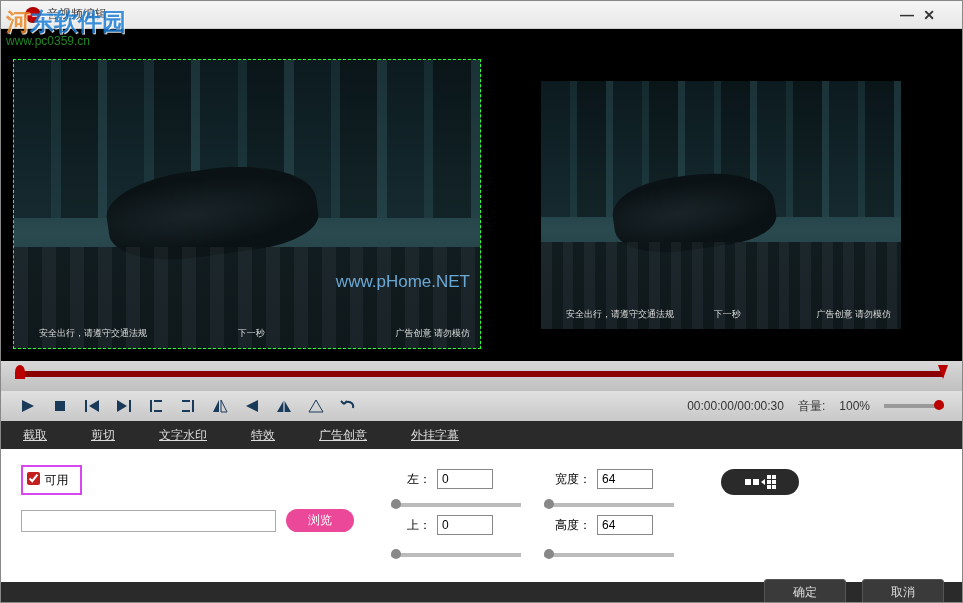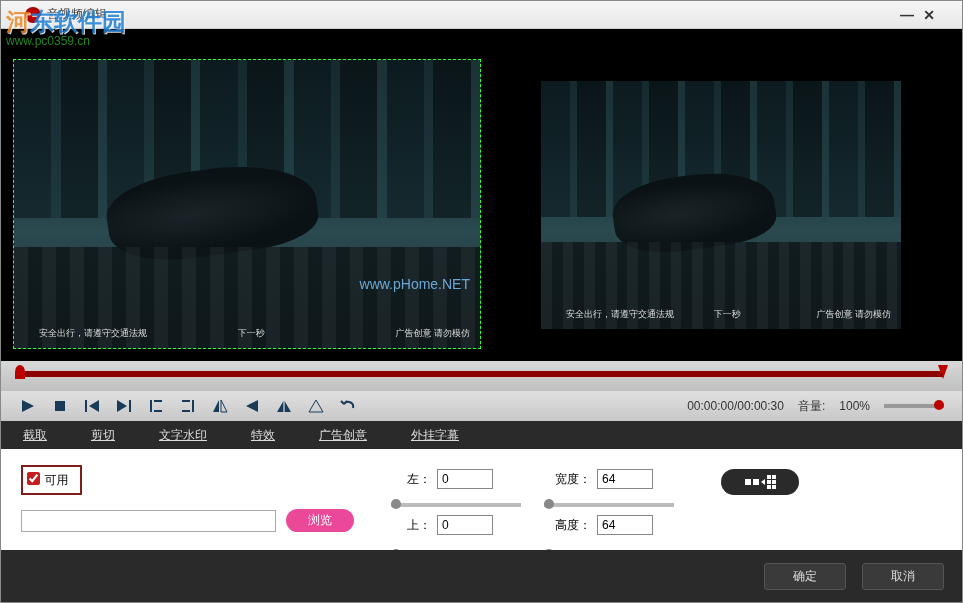--- a/index.html
+++ b/index.html
@@ -22,61 +22,61 @@
 .src-preview { width: 468px; height: 290px; border: 1px dashed #2eff2e; background: #1a2a2e; position: relative; overflow: hidden; }
 .out-preview { width: 360px; height: 248px; background: #1a2a2e; position: relative; margin-top: 22px; overflow: hidden; }
 .city-scene { position: absolute; inset: 0; background: linear-gradient(180deg, #0a1518 0%, #1e3a3f 40%, #2a4a4f 60%, #1a2a2e 100%); }
 .buildings { position: absolute; top: 0; left: 0; right: 0; height: 55%; background: repeating-linear-gradient(90deg, #0d1d22 0, #0d1d22 8%, #1a3338 8%, #1a3338 10%, #0a1518 10%, #0a1518 18%, #223e44 18%, #223e44 20%); opacity: 0.7; }
 .whale { position: absolute; top: 38%; left: 20%; width: 45%; height: 30%; background: radial-gradient(ellipse 60% 40% at 40% 50%, #1a2428, #0a1215); border-radius: 40% 50% 30% 40%; transform: rotate(-8deg); }
 .crowd { position: absolute; bottom: 0; left: 0; right: 0; height: 35%; background: repeating-linear-gradient(90deg, #1a2226 0, #1a2226 3%, #0d1518 3%, #0d1518 6%); opacity: 0.85; }
 .sub-text { position: absolute; bottom: 8px; font-size: 9px; color: #ddd; }
 .sub-left { left: 25px; }
 .sub-center { left: 48%; }
 .sub-right { right: 10px; }
-.phome-wm { position: absolute; bottom: 56px; right: 10px; color: #7fc9ff; font-size: 14px; opacity: 0.8; }
+.phome-wm { position: absolute; bottom: 56px; right: 10px; color: #7fc9ff; font-size: 17px; opacity: 0.8; }
 
 .timeline-area { height: 30px; background: linear-gradient(#d8d8d8, #c0c0c0); position: relative; padding: 6px 18px; }
 .timeline-track { height: 6px; background: #8b0000; position: relative; margin-top: 4px; }
 .tl-handle { position: absolute; top: -6px; width: 10px; height: 14px; background: #b00; }
 .tl-start { left: -4px; border-radius: 50% 50% 0 0; }
 .tl-end { right: -4px; border-radius: 0; clip-path: polygon(0 0, 100% 0, 50% 100%);}
 
 .controls-bar { height: 30px; background: linear-gradient(#e0e0e0, #c8c8c8); display: flex; align-items: center; padding: 0 18px; gap: 14px; font-size: 12px; }
 .ctrl-btn { width: 18px; height: 18px; display: flex; align-items: center; justify-content: center; cursor: pointer; color: #1a3a5a; }
 .ctrl-spacer { flex: 1; }
 .time-display { font-size: 12px; color: #333; }
 .vol-label { font-size: 12px; color: #333; }
 .vol-slider { width: 60px; height: 4px; background: #999; position: relative; }
 .vol-thumb { position: absolute; right: 0; top: -4px; width: 10px; height: 10px; background: #b00; border-radius: 50%; }
 
 .tabs-bar { height: 28px; background: #2a2a2a; display: flex; align-items: stretch; font-size: 12px; }
 .tab { padding: 0 22px; color: #ddd; display: flex; align-items: center; cursor: pointer; text-decoration: underline; }
 .tab.active { background: #c41e1e; color: #fff; }
 
 .panel { background: #fff; height: 140px; padding: 16px 20px; position: relative; }
-.enable-box { border: 2px solid #7f1d1d; display: inline-block; padding: 4px 12px 4px 4px; }
+.enable-box { border: 2px solid #d946ef; display: inline-block; padding: 4px 12px 4px 4px; }
 .enable-box input { accent-color: #c41e1e; }
 .enable-box label { font-size: 12px; vertical-align: middle; }
 .file-row { margin-top: 14px; display: flex; align-items: center; gap: 10px; }
 .file-input { width: 255px; height: 22px; border: 1px solid #aaa; background: #fff; }
 .browse-btn { background: #ec4899; color: #fff; border: none; border-radius: 12px; padding: 3px 22px; font-size: 12px; cursor: pointer; }
 .pos-grid { position: absolute; left: 390px; top: 20px; display: grid; grid-template-columns: 120px 160px; row-gap: 26px; column-gap: 40px; }
 .pos-field { display: flex; align-items: center; gap: 6px; font-size: 12px; }
 .pos-field label { width: 40px; text-align: right; }
 .pos-field input { width: 56px; height: 20px; border: 1px solid #888; padding: 0 4px; font-size: 12px; }
 .pos-slider { position: absolute; height: 4px; background: #bbb; width: 130px; }
 .pos-slider .thumb { position: absolute; left: 0; top: -4px; width: 10px; height: 10px; background: #888; border-radius: 50%; }
 .sl1 { left: 390px; top: 54px; }
 .sl2 { left: 543px; top: 54px; }
 .sl3 { left: 390px; top: 104px; }
 .sl4 { left: 543px; top: 104px; }
 .align-btn { position: absolute; left: 720px; top: 20px; background: #2a2a2a; border-radius: 14px; padding: 6px 24px; cursor: pointer; }
 .align-btn svg { display: block; }
 
-.footer { position: absolute; bottom: 0; left: 0; right: 0; height: 52px; background: #2a2a2a; display: flex; justify-content: flex-end; align-items: center; padding: 0 18px; gap: 16px; }
+.footer { position: absolute; bottom: 0; left: 0; right: 0; height: 20px; background: #2a2a2a; display: flex; justify-content: flex-end; align-items: center; padding: 0 18px; gap: 16px; }
 .ft-btn { background: #3a3a3a; color: #ddd; border: 1px solid #555; border-radius: 3px; padding: 4px 28px; font-size: 12px; cursor: pointer; }
 
 svg { overflow: visible; }
 </style>
 </head>
 <body>
 
 <div class="watermark-logo">
   <div class="big"><span class="orange">河</span>东软件园</div>
   <div class="url">www.pc0359.cn</div>

